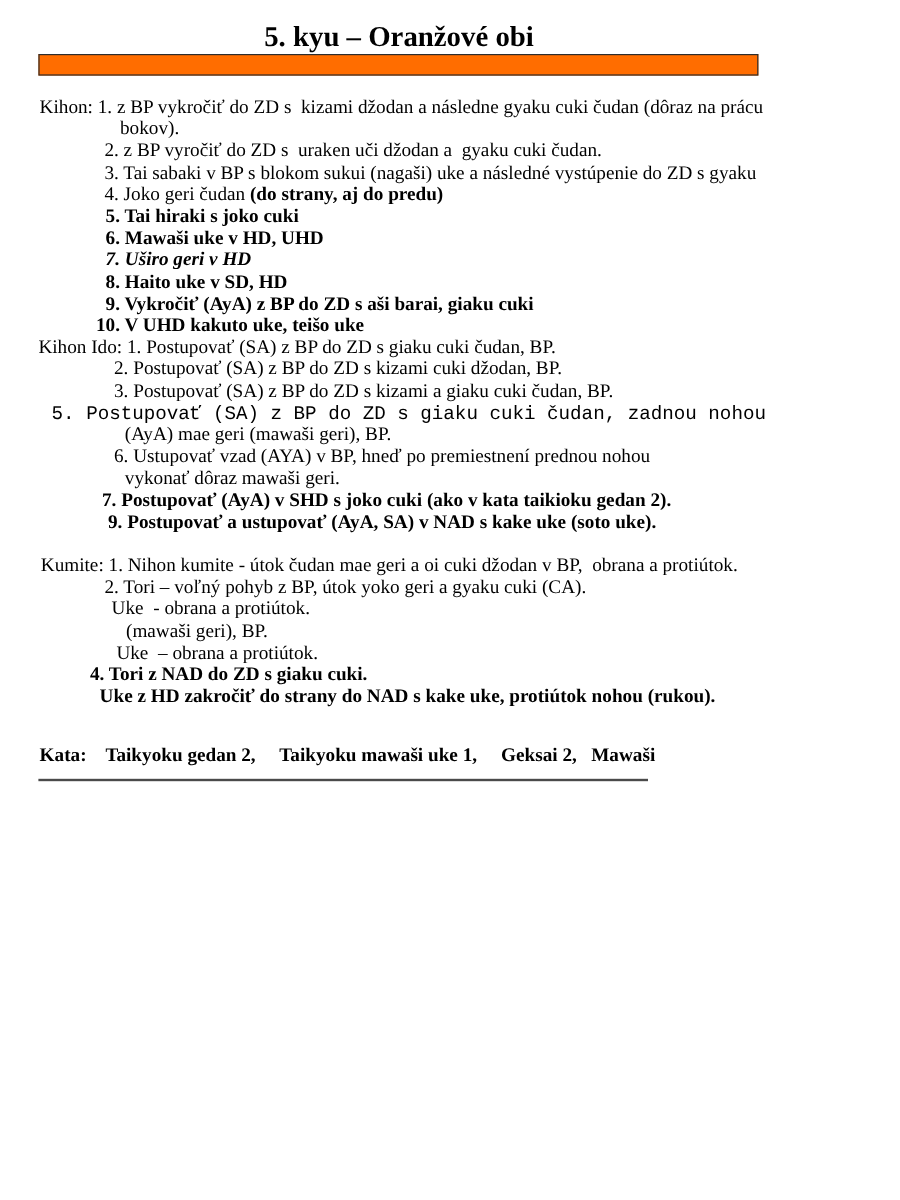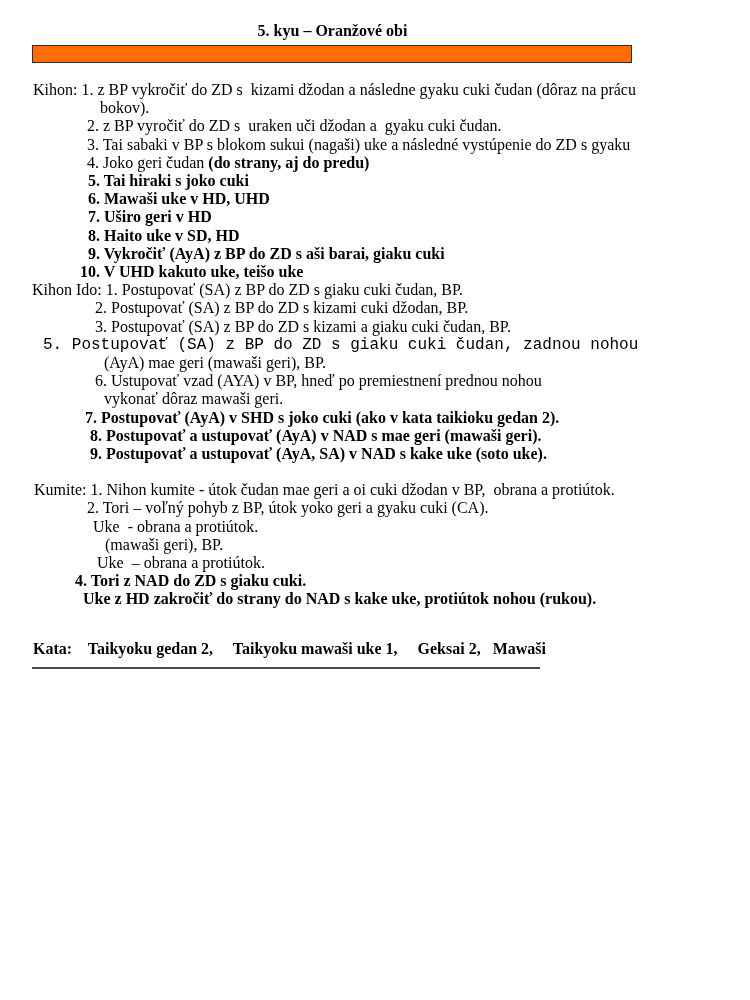--- a/index.html
+++ b/index.html
@@ -17,21 +17,21 @@
   .page {
     position: relative;
     width: 750px;
     height: 1000px;
     background: #ffffff;
   }
   .title {
     margin: 20px 0 0 32px;
     width: 601px;
     text-align: center;
-    font-size: 16px;
+    font-size: 24px;
     font-weight: bold;
     line-height: 22px;
     white-space: pre;
   }
   .belt-bar {
     margin: 3px 0 0 32px;
     width: 598px;
     height: 16px;
     border: 1.5px solid #2d2d2d;
     background: #FF6D00;
@@ -60,33 +60,32 @@
   <div class="title">5. kyu – Oranžové obi</div>
   <div class="belt-bar" style="background: rgb(255, 109, 0); border-color: rgb(45, 45, 45);"></div>
   <div class="doc-body">
       <div class="line" style="margin-left: 33px;"><span class="">Kihon: 1. z BP vykročiť do ZD s  kizami džodan a následne gyaku cuki čudan (dôraz na prácu</span></div>
       <div class="line" style="margin-left: 100px;"><span class="">bokov).</span></div>
       <div class="line" style="margin-left: 87px;"><span class="">2. z BP vyročiť do ZD s  uraken uči džodan a  gyaku cuki čudan.</span></div>
       <div class="line" style="margin-left: 87px;"><span class="">3. Tai sabaki v BP s blokom sukui (nagaši) uke a následné vystúpenie do ZD s gyaku</span></div>
       <div class="line" style="margin-left: 87px;"><span class="">4. Joko geri čudan </span><span class="bold">(do strany, aj do predu)</span></div>
       <div class="line" style="margin-left: 88px;"><span class="bold">5. Tai hiraki s joko cuki</span></div>
       <div class="line" style="margin-left: 88px;"><span class="bold">6. Mawaši uke v HD, UHD</span></div>
-      <div class="line" style="margin-left: 88px;"><span class="bold">7. Uširo geri v HD</span></div>
+      <div class="line" style="margin-left: 88px; font-style: italic;"><span class="bold">7. Uširo geri v HD</span></div>
       <div class="line" style="margin-left: 88px;"><span class="bold">8. Haito uke v SD, HD</span></div>
       <div class="line" style="margin-left: 88px;"><span class="bold">9. Vykročiť (AyA) z BP do ZD s aši barai, giaku cuki</span></div>
       <div class="line" style="margin-left: 80px;"><span class="bold">10. V UHD kakuto uke, teišo uke</span></div>
       <div class="line" style="margin-left: 32px;"><span class="">Kihon Ido: 1. Postupovať (SA) z BP do ZD s giaku cuki čudan, BP.</span></div>
       <div class="line" style="margin-left: 95px;"><span class="">2. Postupovať (SA) z BP do ZD s kizami cuki džodan, BP.</span></div>
       <div class="line" style="margin-left: 95px;"><span class="">3. Postupovať (SA) z BP do ZD s kizami a giaku cuki čudan, BP.</span></div>
       <div class="line" style="margin-left: 43px; font-family: Liberation Mono, monospace;"><span class="">5. Postupovať (SA) z BP do ZD s giaku cuki čudan, zadnou nohou</span></div>
       <div class="line" style="margin-left: 104px;"><span class="">(AyA) mae geri (mawaši geri), BP.</span></div>
       <div class="line" style="margin-left: 95px;"><span class="">6. Ustupovať vzad (AYA) v BP, hneď po premiestnení prednou nohou</span></div>
       <div class="line" style="margin-left: 104px;"><span class="">vykonať dôraz mawaši geri.</span></div>
       <div class="line" style="margin-left: 85px;"><span class="bold">7. Postupovať (AyA) v SHD s joko cuki (ako v kata taikioku gedan 2).</span></div>
-      <div class="line" style="margin-left: 90px;"><span class="bold">8. Postupovať a ustupovať (AyA) v NAD s mae geri (mawaši geri).</span></div>
       <div class="line" style="margin-left: 90px;"><span class="bold">9. Postupovať a ustupovať (AyA, SA) v NAD s kake uke (soto uke).</span></div>
       <div class="line" style="margin-left: 34px; margin-top: 18px;"><span class="">Kumite: 1. Nihon kumite - útok čudan mae geri a oi cuki džodan v BP,  obrana a protiútok.</span></div>
       <div class="line" style="margin-left: 87px;"><span class="">2. Tori – voľný pohyb z BP, útok yoko geri a gyaku cuki (CA).</span></div>
       <div class="line" style="margin-left: 93px;"><span class="">Uke  - obrana a protiútok.</span></div>
       <div class="line" style="margin-left: 105px;"><span class="">(mawaši geri), BP.</span></div>
       <div class="line" style="margin-left: 97px;"><span class="">Uke  – obrana a protiútok.</span></div>
       <div class="line" style="margin-left: 75px;"><span class="bold">4. Tori z NAD do ZD s giaku cuki.</span></div>
       <div class="line" style="margin-left: 83px;"><span class="bold">Uke z HD zakročiť do strany do NAD s kake uke, protiútok nohou (rukou).</span></div>
       <div class="line" style="margin-left: 33px; margin-top: 31px;"><span class="bold">Kata:    Taikyoku gedan 2,     Taikyoku mawaši uke 1,     Geksai 2,   Mawaši</span></div>
     </div>

